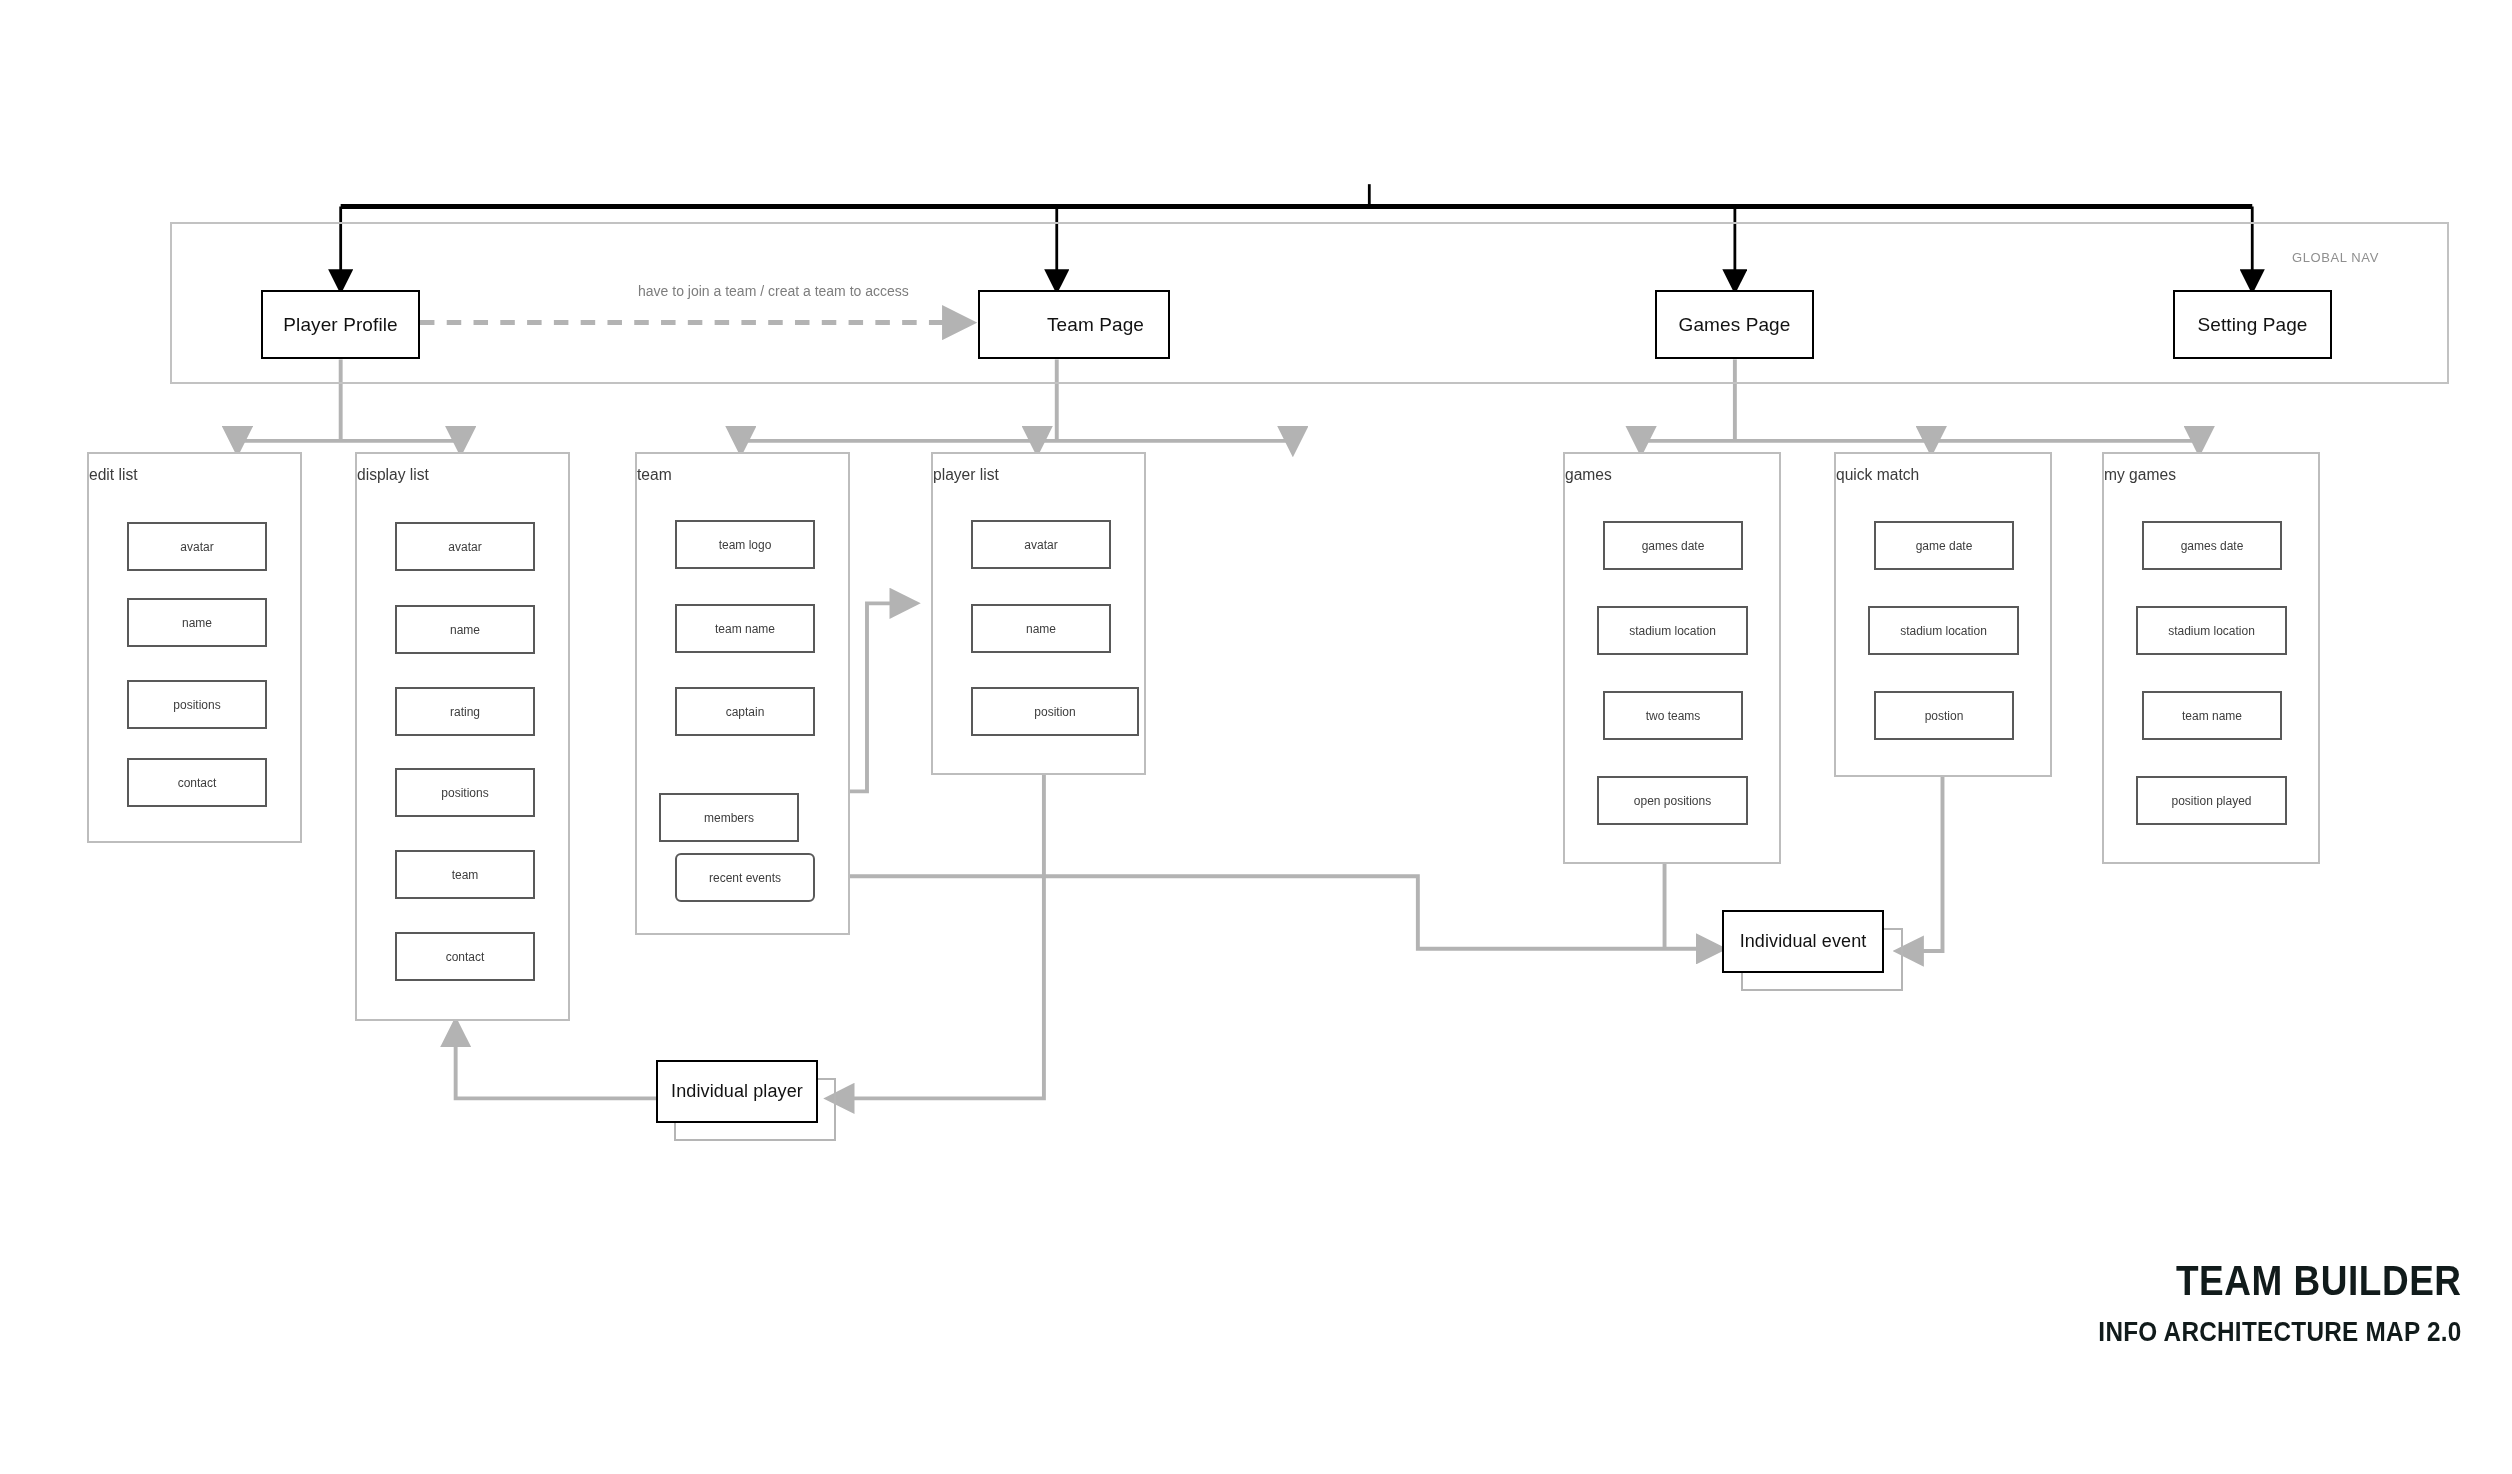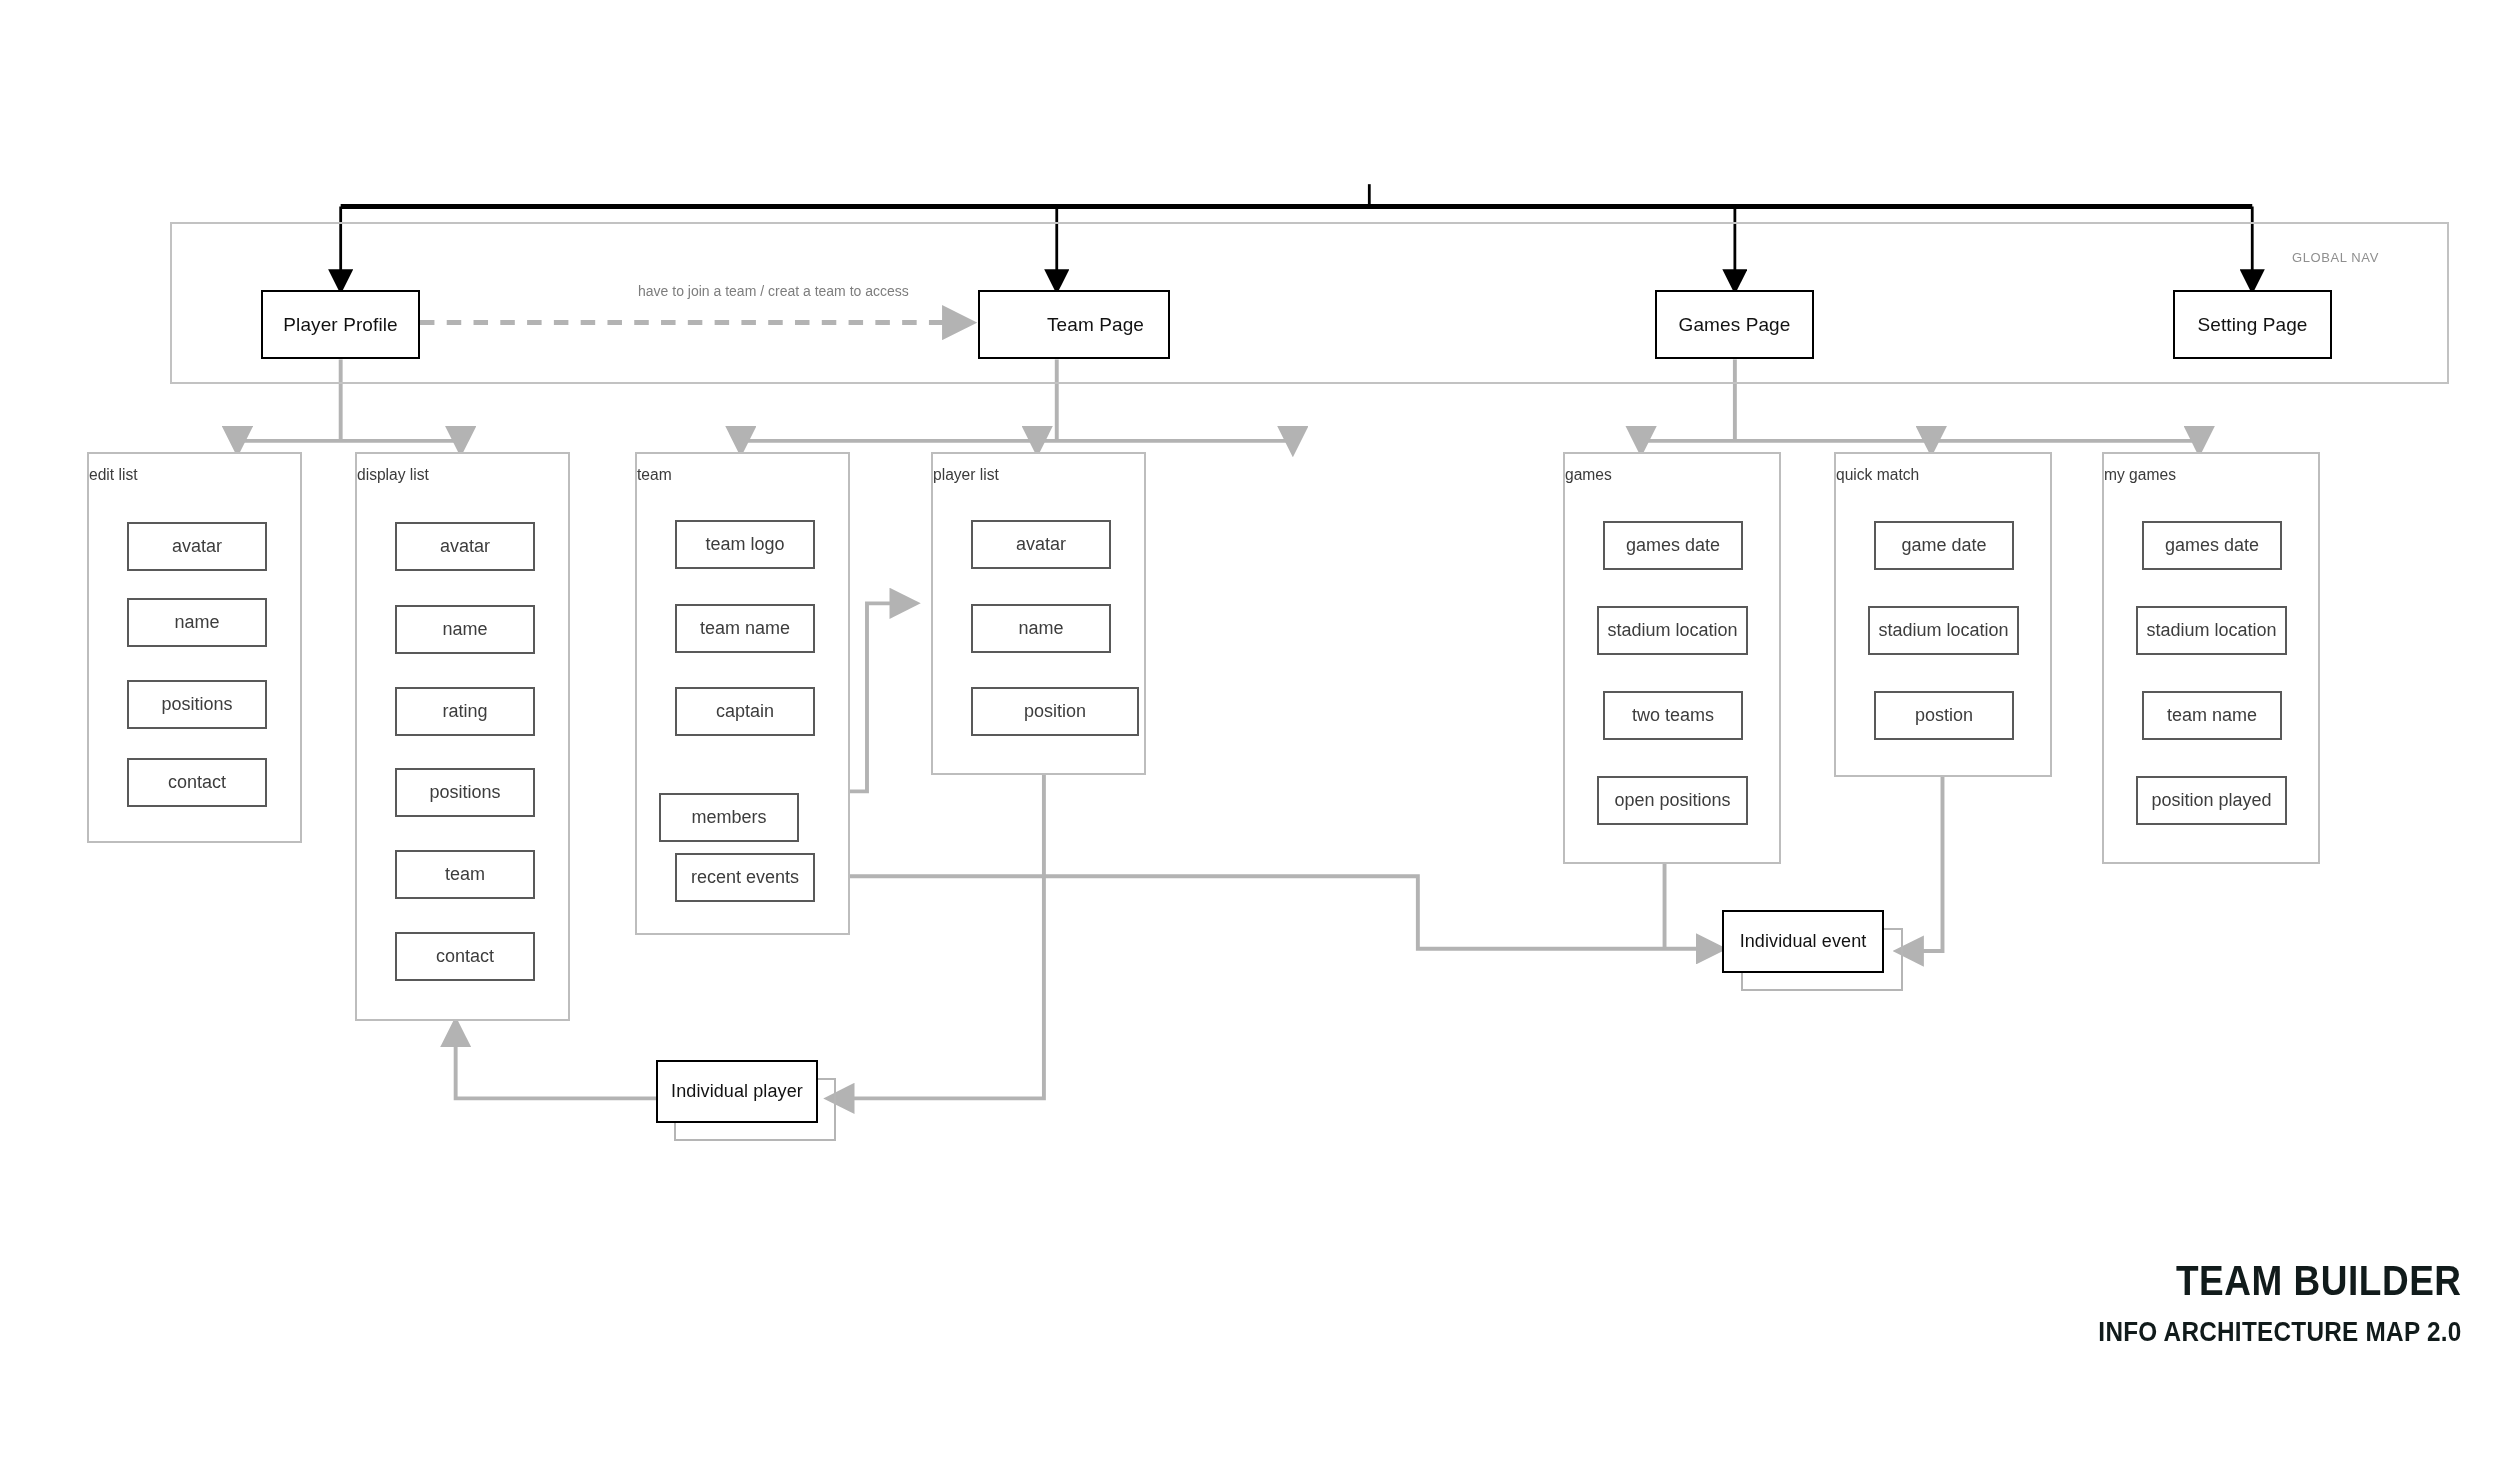--- a/index.html
+++ b/index.html
@@ -87,21 +87,21 @@
   
   .chip{
     position:absolute;
     box-sizing:border-box;
     border:2.2px solid #595959;
     background:#ffffff;
     display:flex;
     align-items:center;
     justify-content:center;
     text-align:center;
-    font-size:18px;
+    font-size:12px;
     color:#3d3d3d;
     z-index:5;
   }
 
   
   .dash-note{
     position:absolute;
     font-size:14px;
     color:#7d7d7d;
     white-space:nowrap;
@@ -248,21 +248,21 @@
     <div class="chip" style="left:38px; top:396px; width:140px; height:49px;">team</div>
     <div class="chip" style="left:38px; top:478px; width:140px; height:49px;">contact</div>
   </div>
 
   <div class="group" style="left:635px; top:452px; width:215px; height:483px;">
     <div class="group-title">team</div>
     <div class="chip" style="left:38px; top:66px; width:140px; height:49px;">team logo</div>
     <div class="chip" style="left:38px; top:150px; width:140px; height:49px;">team name</div>
     <div class="chip" style="left:38px; top:233px; width:140px; height:49px;">captain</div>
     <div class="chip" style="left:22px; top:315px; width:140px; height:49px;margin-top:24px;">members</div>
-    <div class="chip" style="left:38px; top:399px; width:140px; height:49px;">recent events</div>
+    <div class="chip" style="left:38px; top:399px; width:140px; height:49px;border-radius:6px;">recent events</div>
   </div>
 
   <div class="group" style="left:931px; top:452px; width:215px; height:323px;">
     <div class="group-title">player list</div>
     <div class="chip" style="left:38px; top:66px; width:140px; height:49px;">avatar</div>
     <div class="chip" style="left:38px; top:150px; width:140px; height:49px;">name</div>
     <div class="chip" style="left:38px; top:233px; width:168px; height:49px;">position</div>
   </div>
 
 

